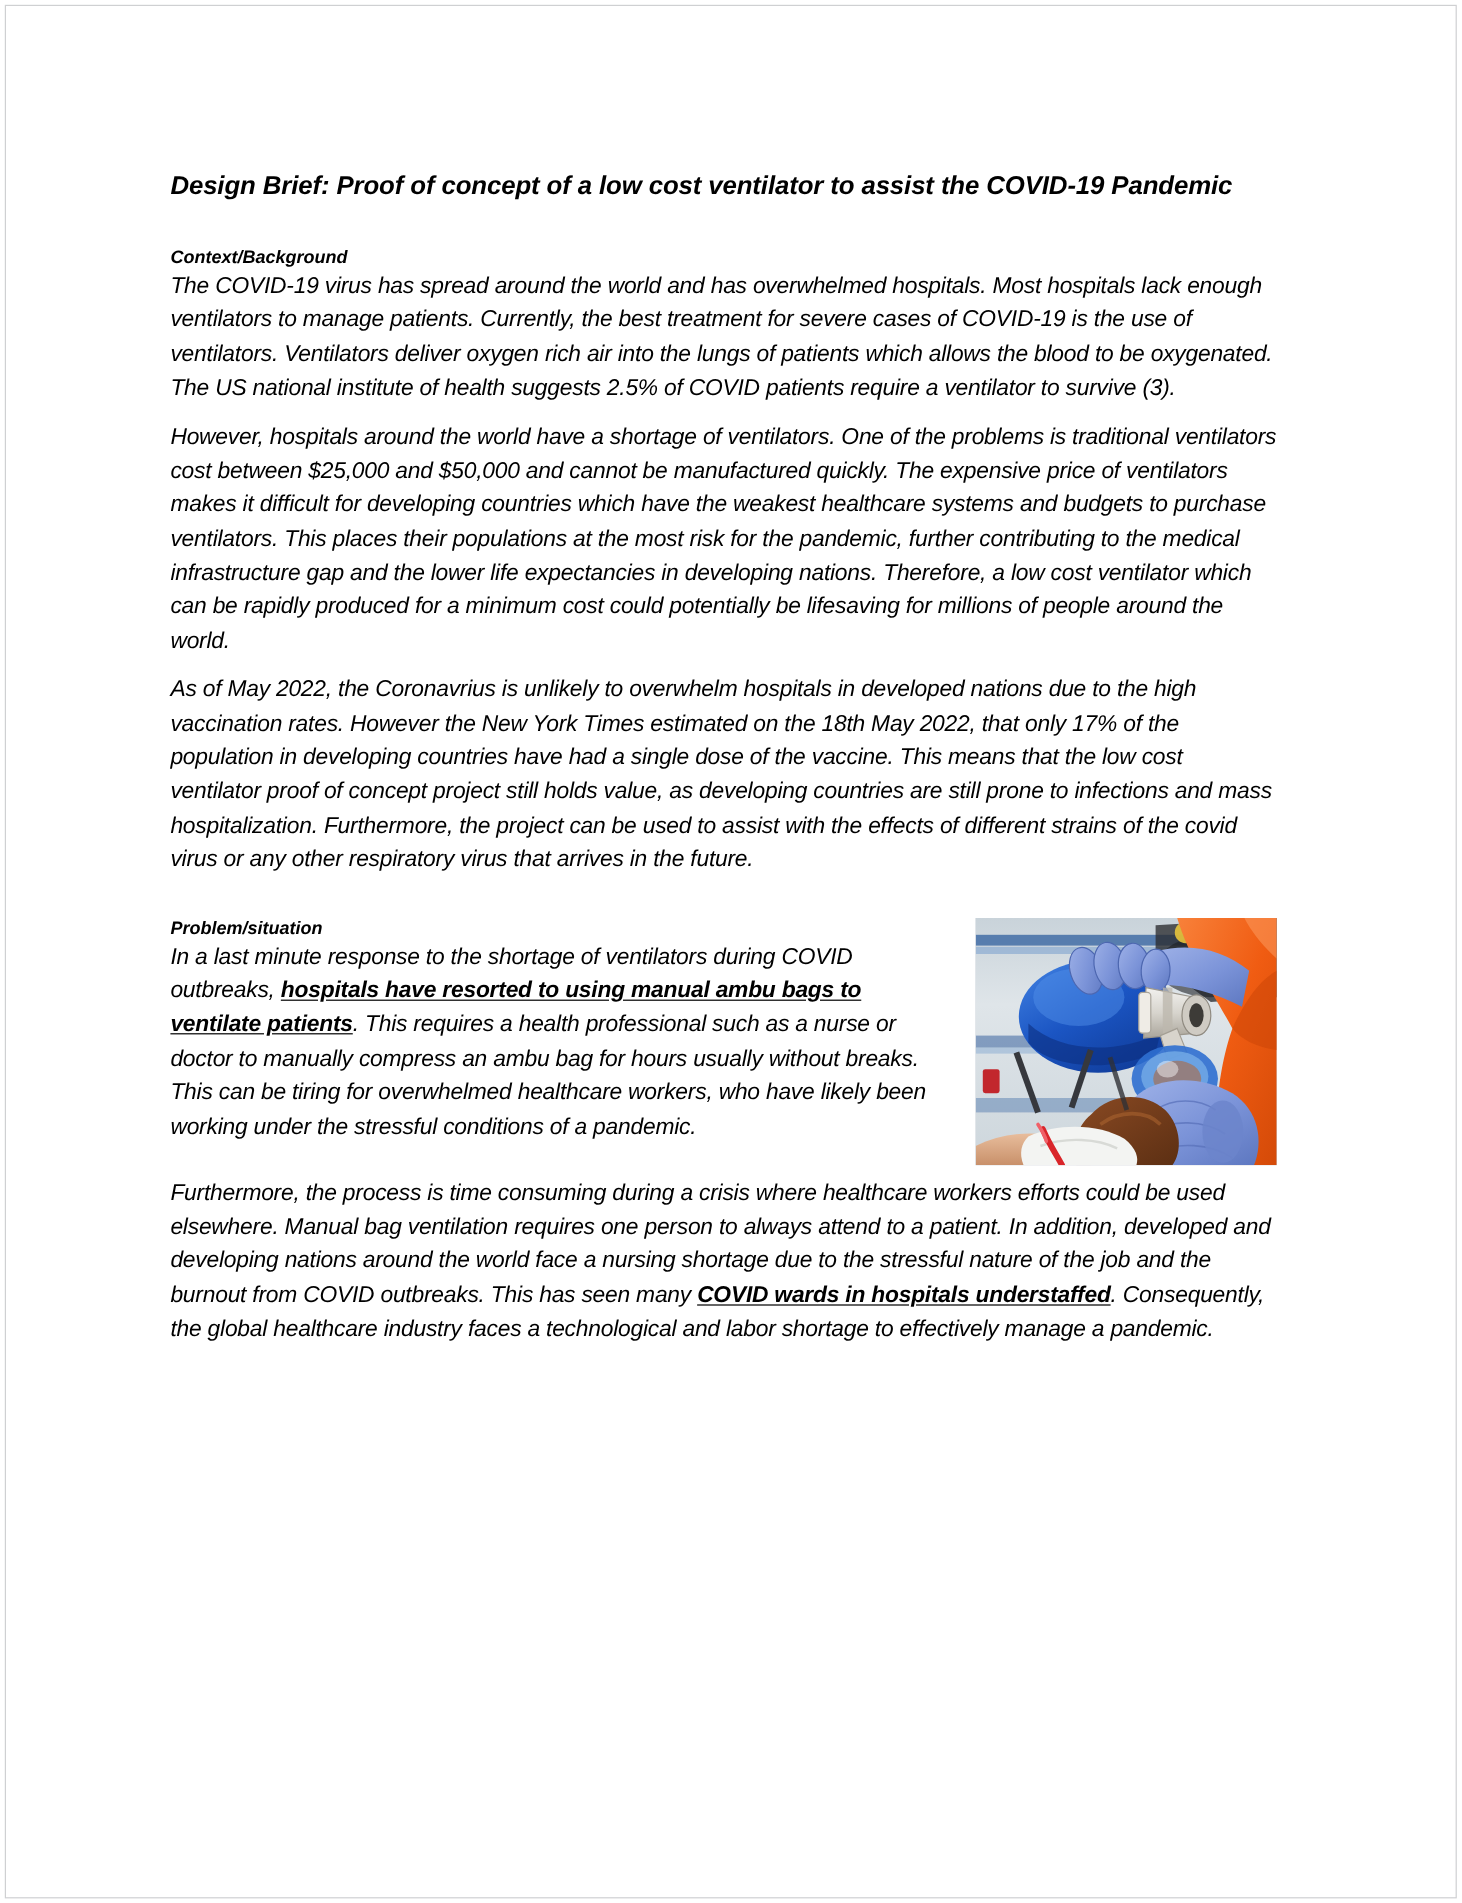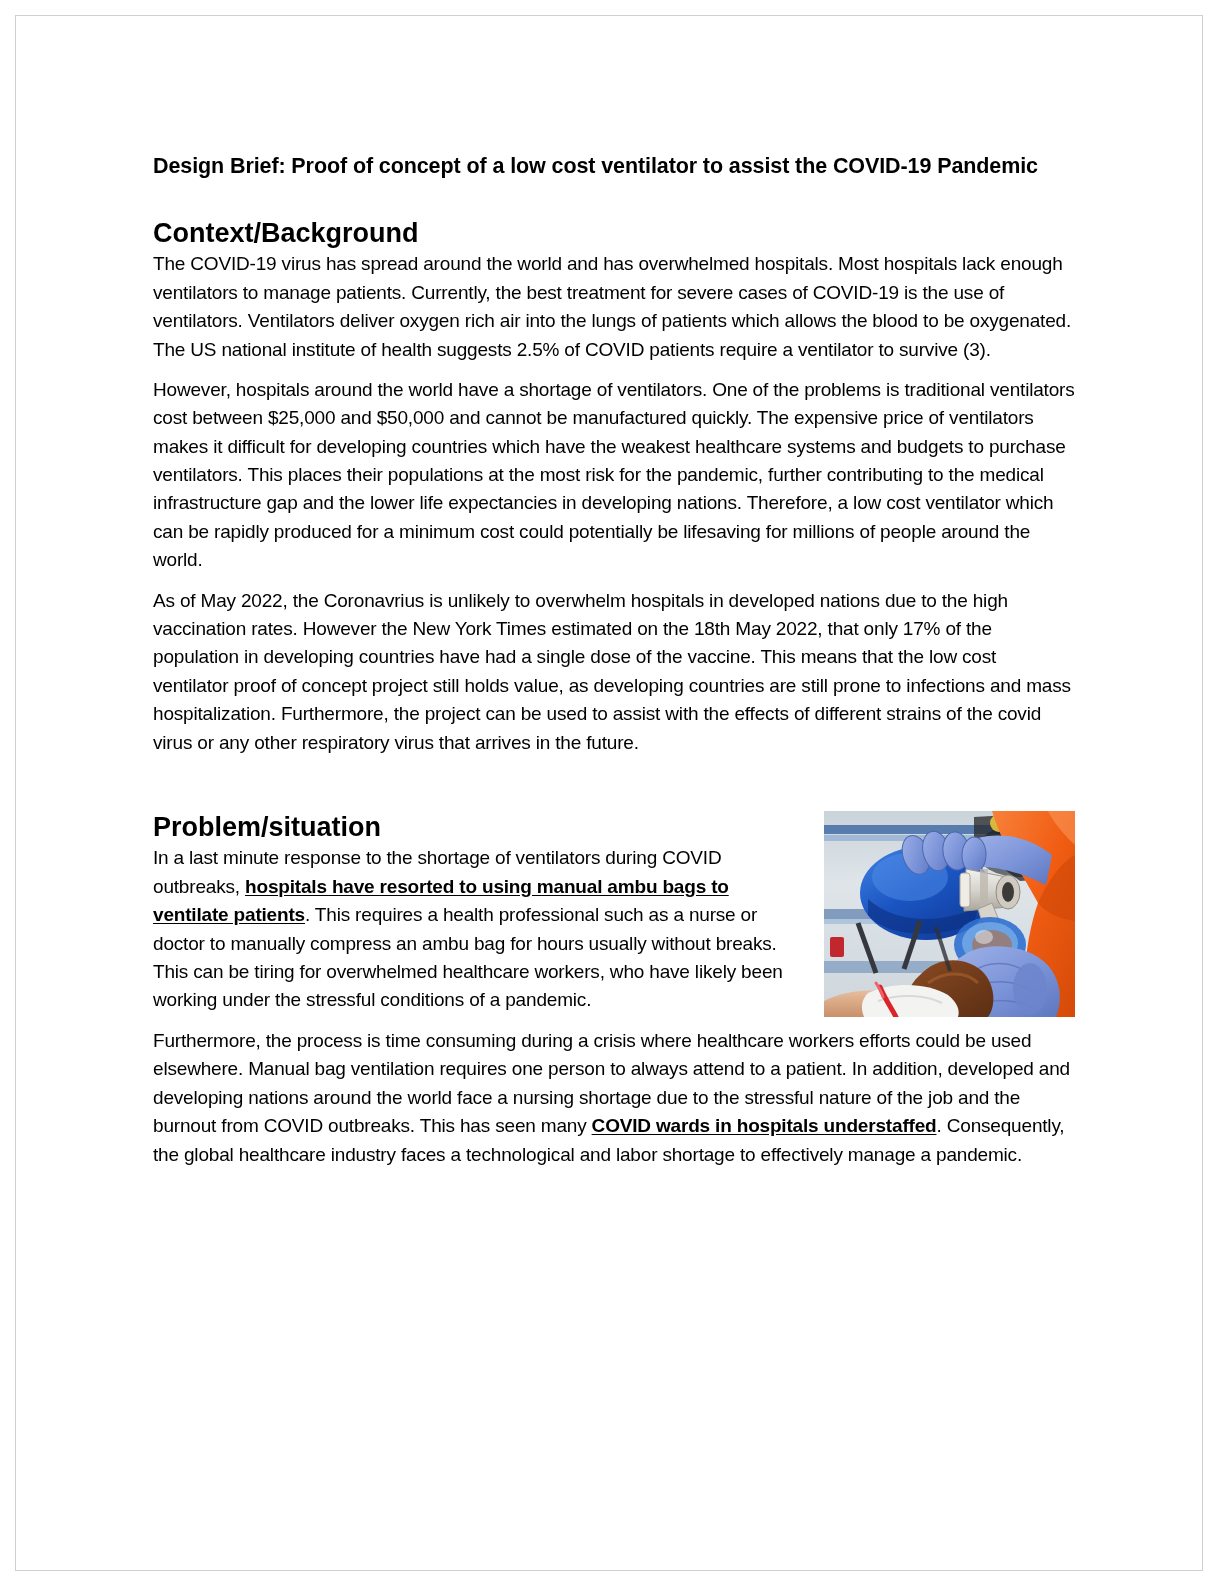--- a/index.html
+++ b/index.html
@@ -13,21 +13,22 @@
     height: 1586px;
     font-family: "Liberation Sans", sans-serif;
     -webkit-font-smoothing: antialiased;
   }
   .page-canvas {
     position: relative;
     width: 1218px;
     height: 1586px;
     background: #ffffff;
     box-sizing: border-box;
-    padding: 15px;
+    padding: 4px;
+    font-style: italic;
   }
   .page-sheet {
     position: relative;
     width: 100%;
     height: 100%;
     background: #ffffff;
     border: 1px solid #cfd0d2;
     box-sizing: border-box;
     overflow: hidden;
   }
@@ -47,31 +48,31 @@
     white-space: nowrap;
   }
   .doc-byline {
     font-size: 15.5px;
     font-weight: normal;
     color: #3a3a3a;
     line-height: 1.3;
     margin: 4px 0 0 0;
   }
   .section-heading {
-    font-size: 27px;
+    font-size: 15px;
     font-weight: bold;
     color: #000000;
     line-height: 1.2;
     margin: 0;
   }
   .heading-gap-large {
     margin-top: 38px;
   }
   .heading-gap-problem {
-    margin-top: 54px;
+    margin-top: 33px;
   }
   .para {
     font-size: 19px;
     color: #000000;
     line-height: 1.495;
     margin: 0;
     text-align: left;
     letter-spacing: -0.18px;
   }
   .para + .para {

